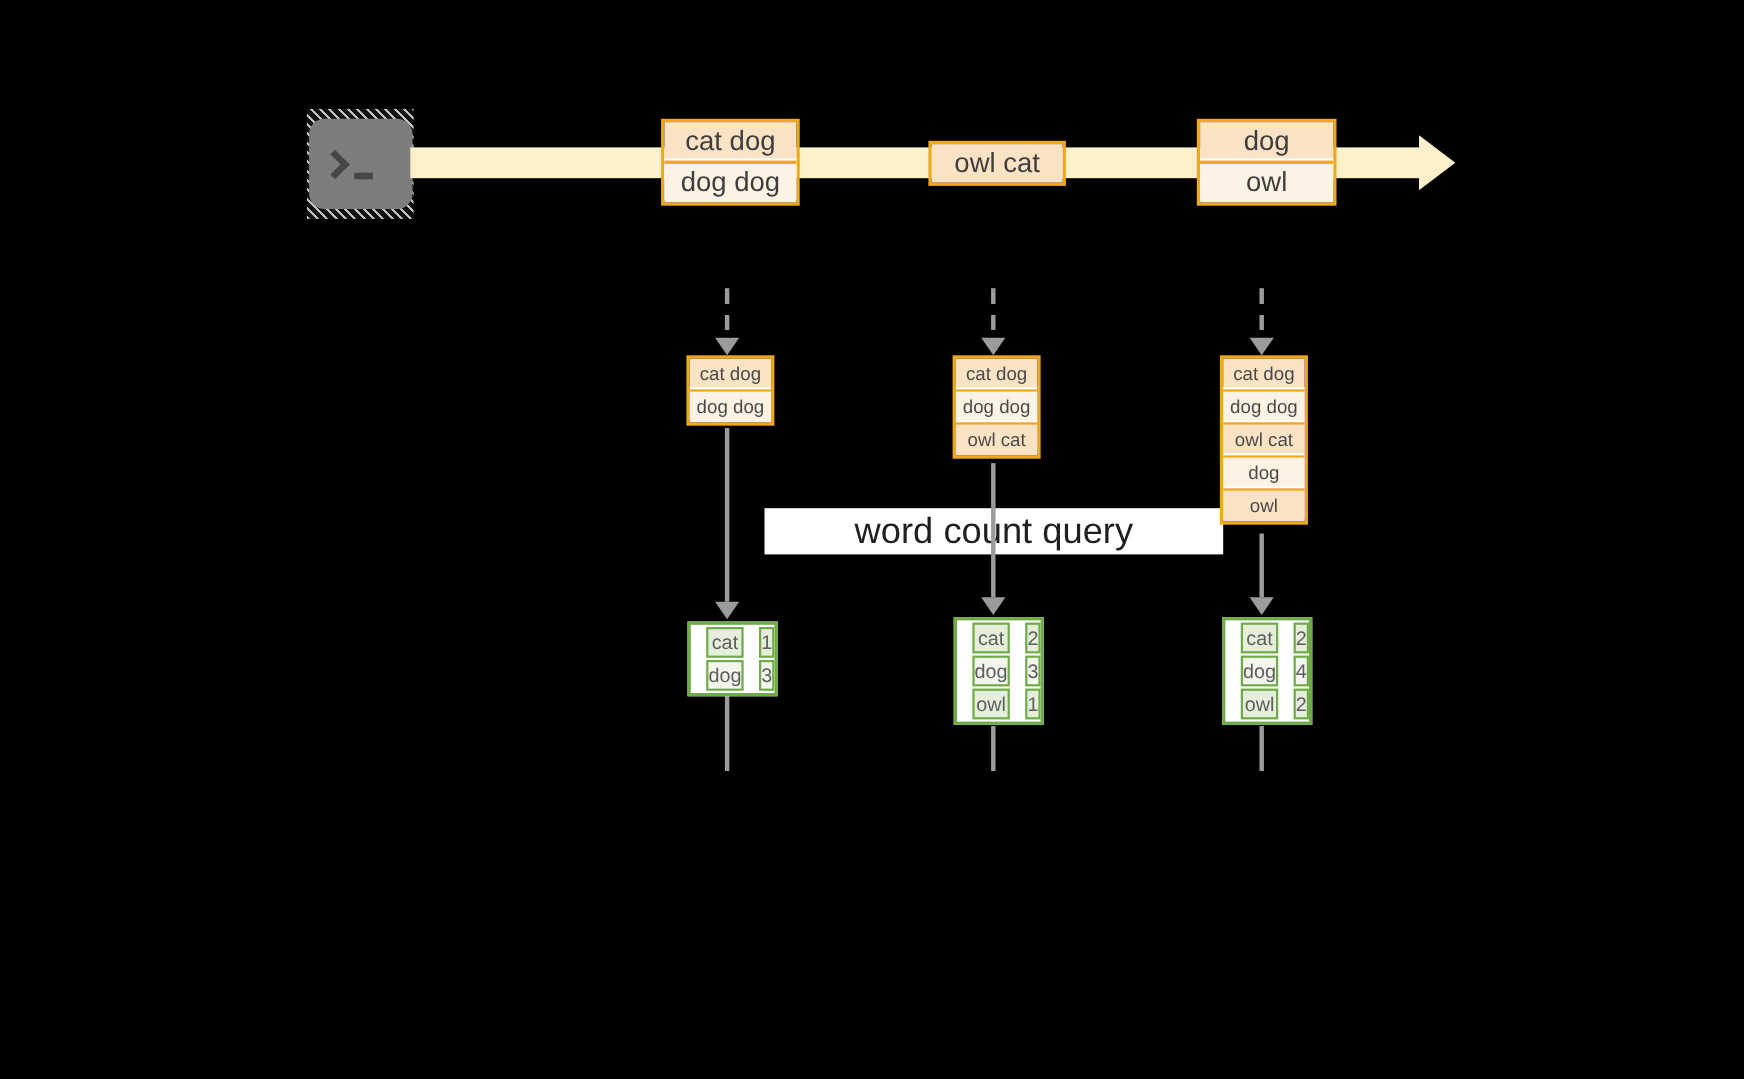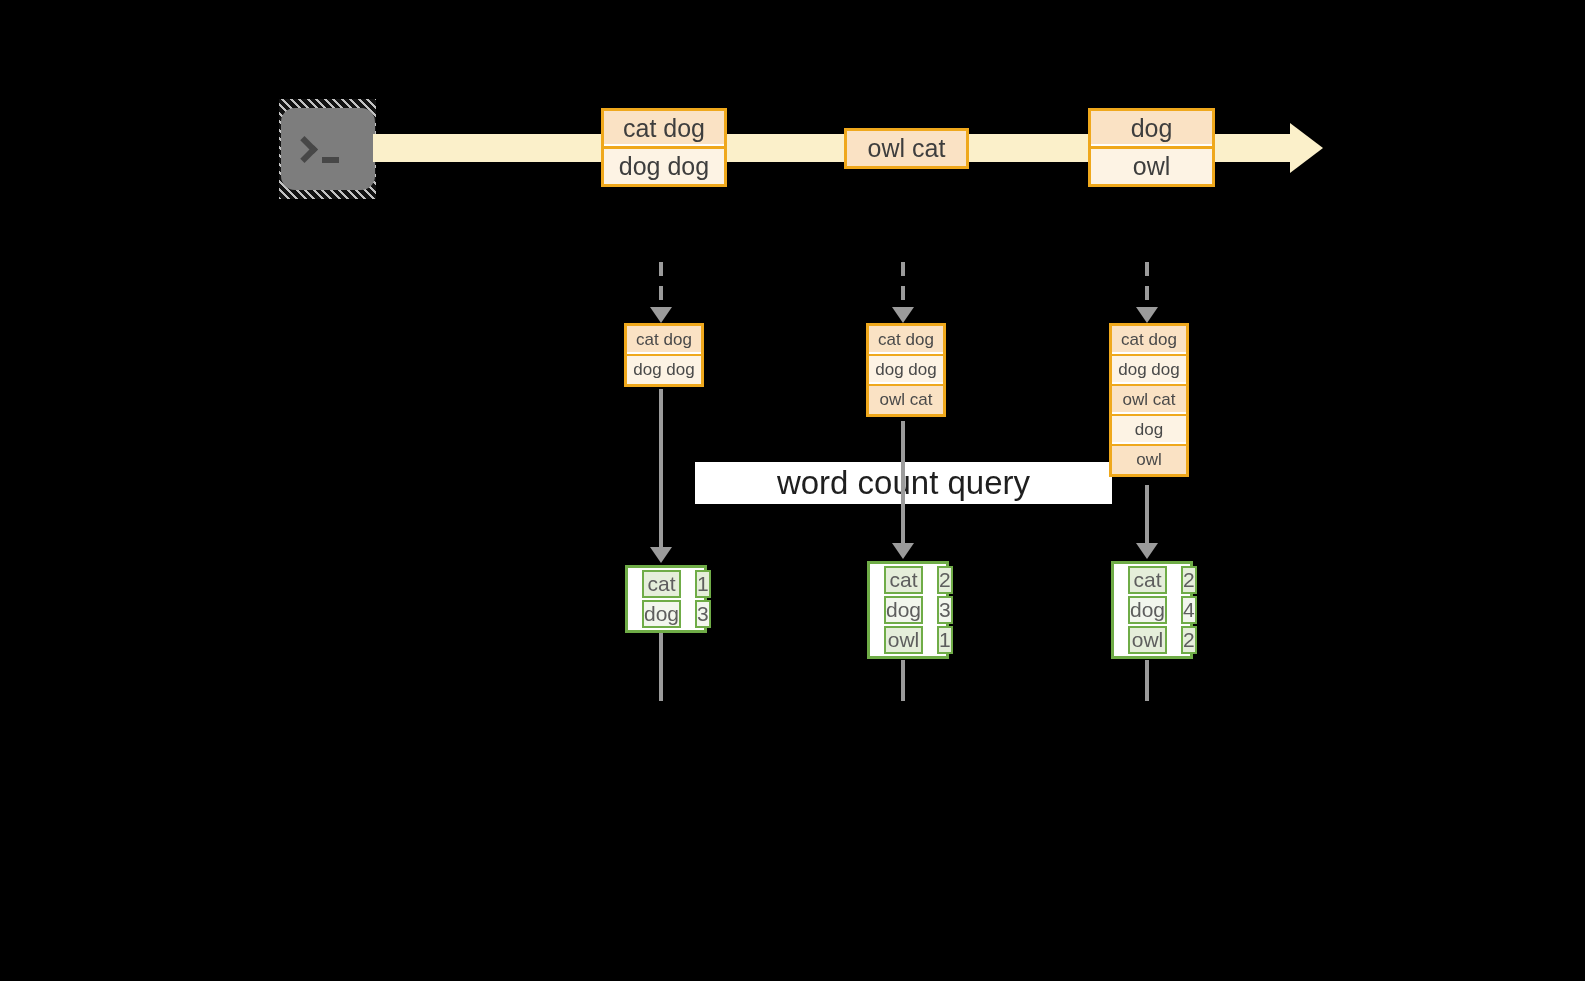--- a/index.html
+++ b/index.html
@@ -61,21 +61,21 @@
           border-top:16px solid var(--gray,#9B9B9B);}
 
   
   .banner{background:#fff;z-index:2;display:flex;align-items:center;justify-content:center;
           font-size:33px;color:#1F1F1F;}
 
   
   .ctable{border:3px solid var(--green,#6FAC47);background:#fff;display:grid;
           grid-template-columns:1.55fr 1fr;gap:2px;padding:2px;z-index:5;}
   .ctable .cell{border:2px solid var(--green,#6FAC47);height:24px;display:flex;align-items:center;
-                justify-content:center;font-size:21px;color:var(--tink,#5E5E5E);margin-left:12px;}
+                justify-content:center;font-size:18px;color:var(--tink,#5E5E5E);margin-left:12px;}
   .ctable div.cell:nth-of-type(4n+1),.ctable div.cell:nth-of-type(4n+2){background:var(--gtint,#E5EEDA);}
   .ctable div.cell:nth-of-type(4n+3),.ctable div.cell:nth-of-type(4n){background:var(--glight,#F2F6ED);}
 </style>
 </head>
 <body>
 
 <div class="canvas">
 
   <div class="abs hatch term-src" style="left:279px;top:99px;width:97px;height:100px;">
     <div class="term-inner" style="width:80px;height:82px;padding-left:14px;gap:8px;">

